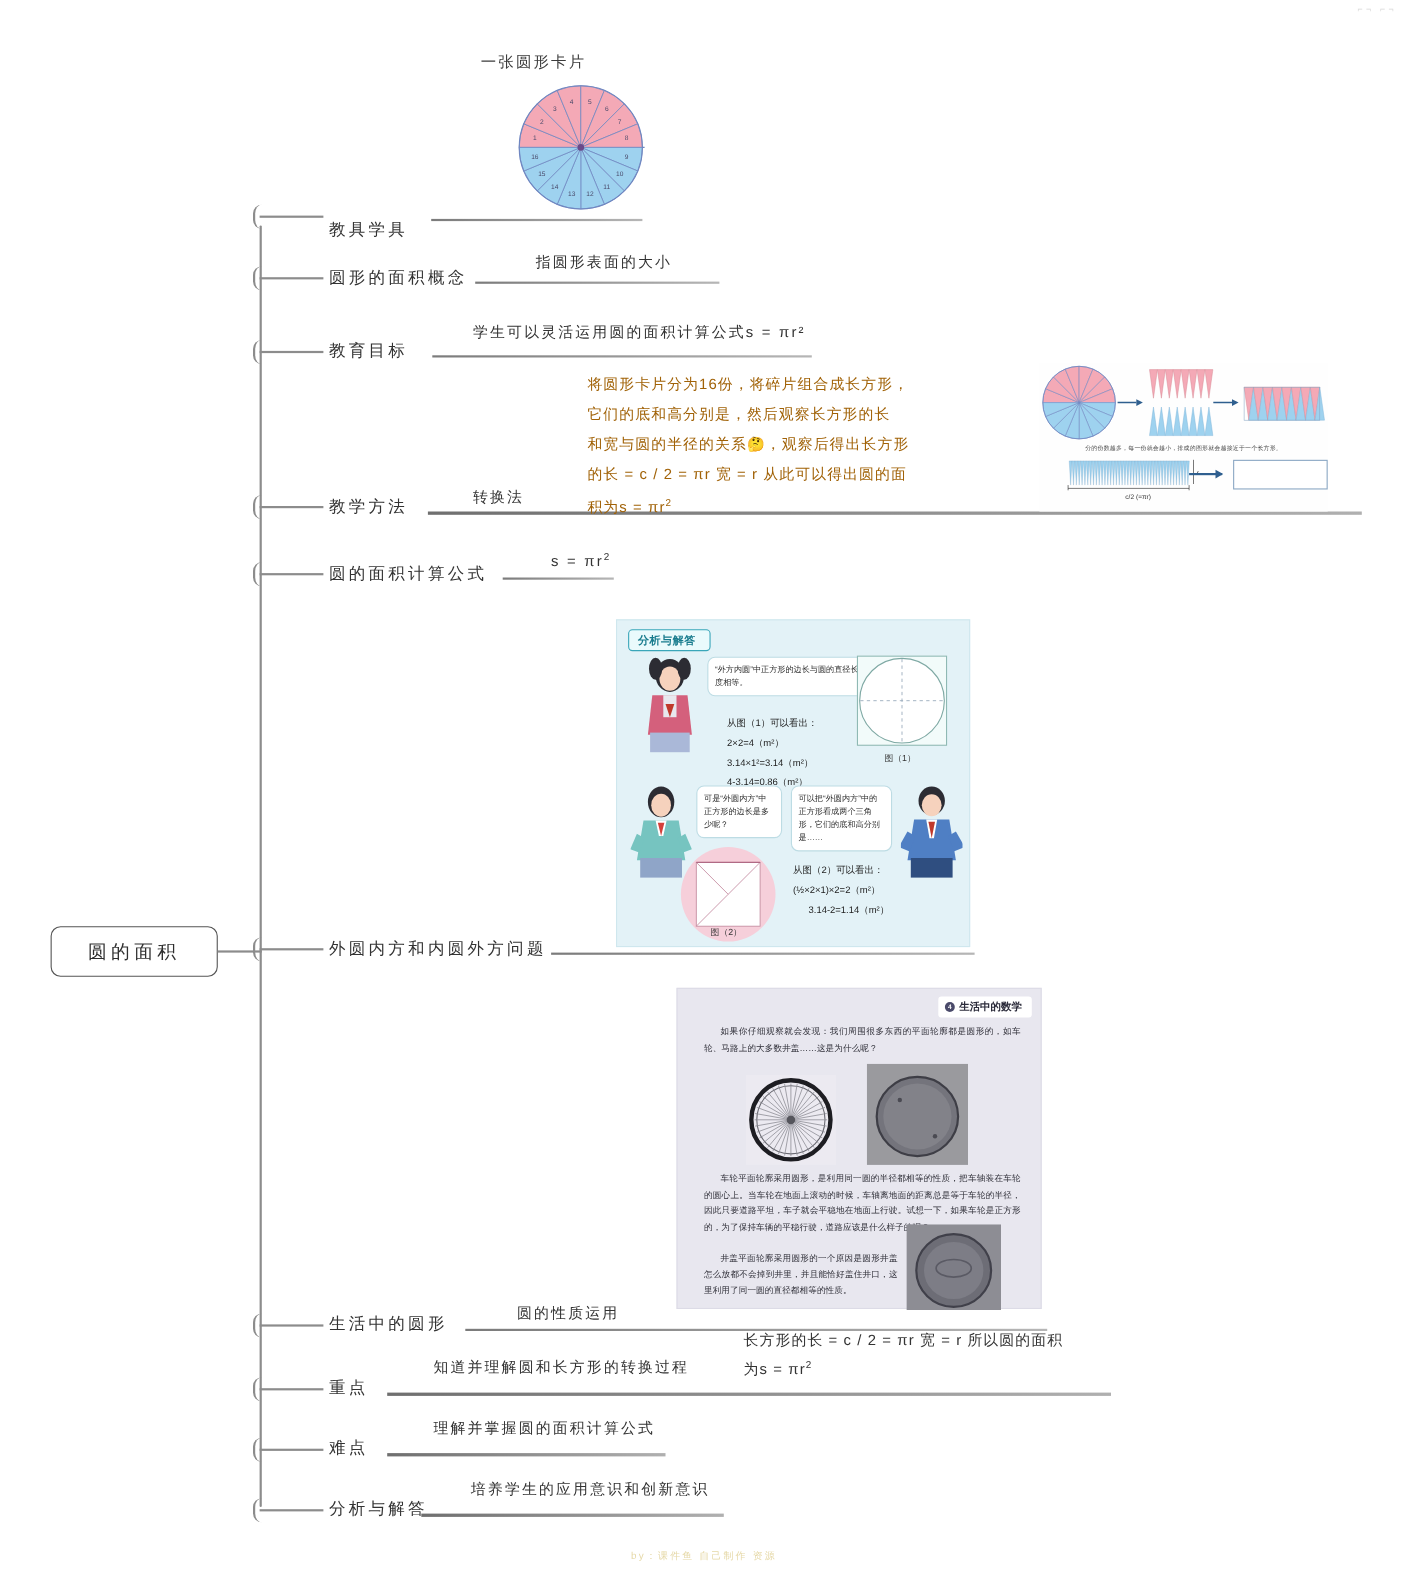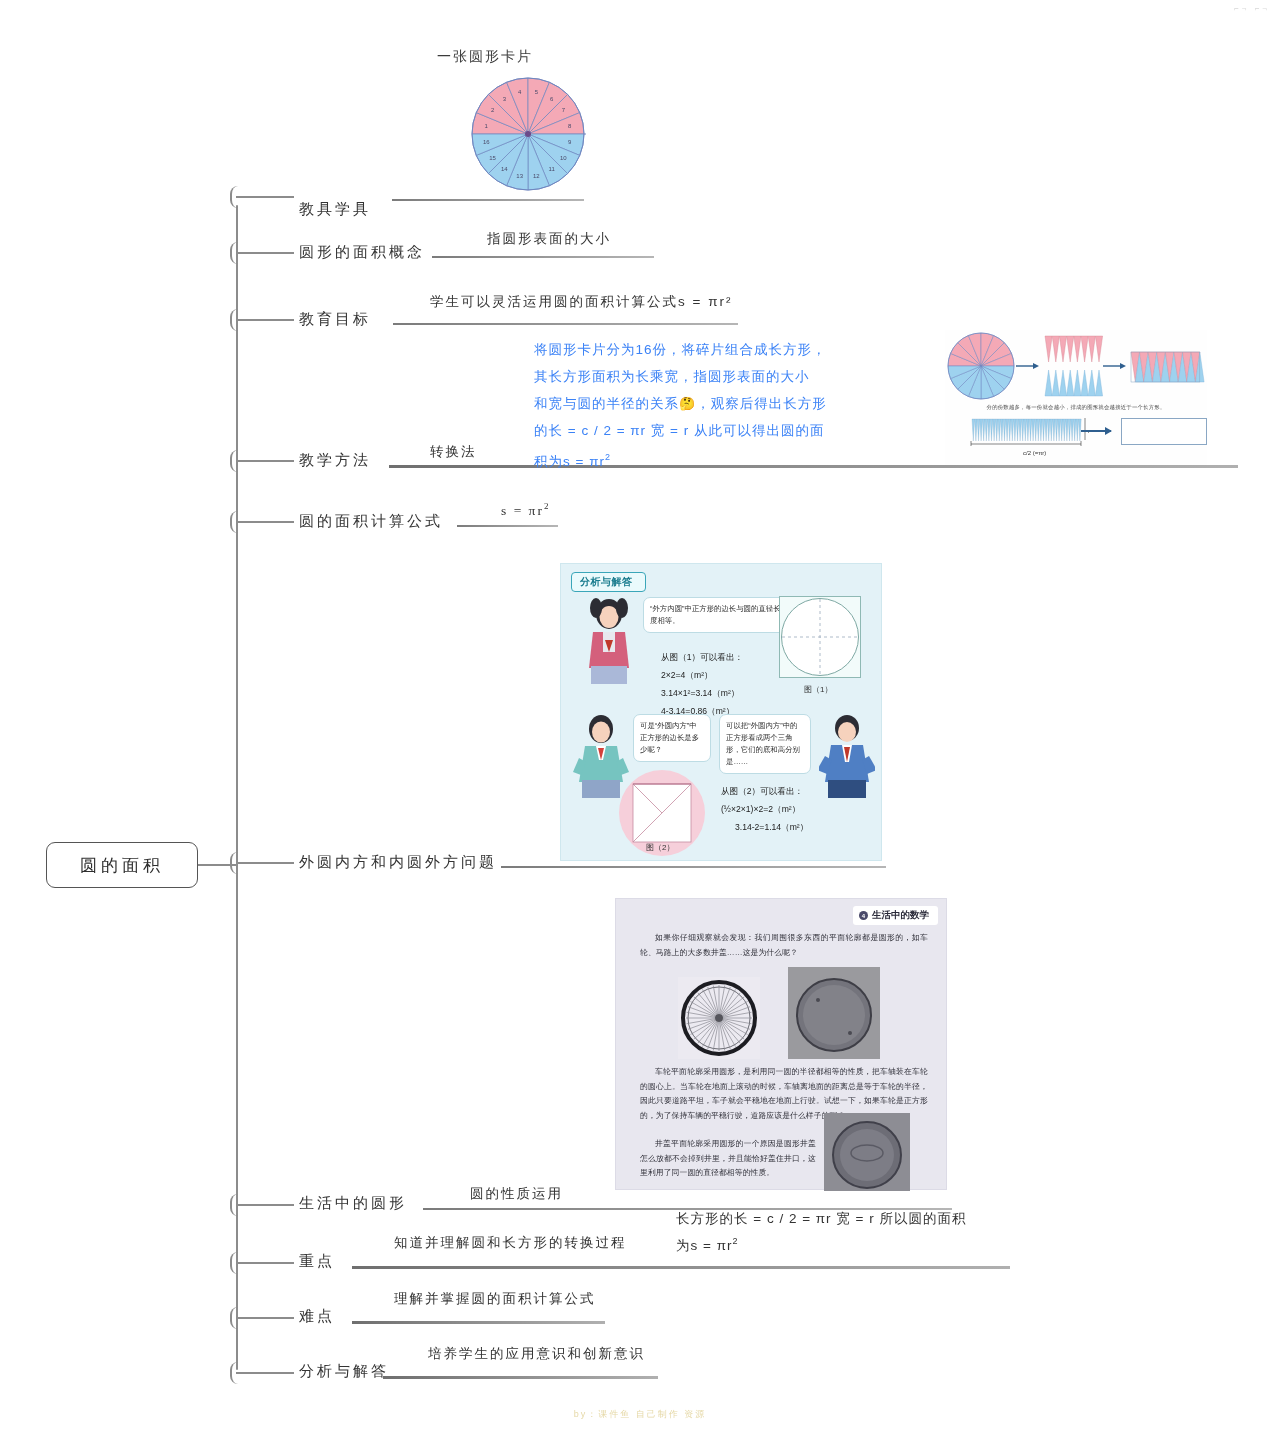--- a/index.html
+++ b/index.html
@@ -44,21 +44,21 @@
 
   
   .lbl {
     position:absolute; white-space:nowrap; color:#333;
     letter-spacing:2.5px;
   }
   .lvl1 { font-size:15px; letter-spacing:3px; }
   .lvl2 { font-size:13.5px; letter-spacing:2px; }
   .lvl3 { font-size:13.5px; letter-spacing:1px; line-height:23px; }
 
-  .para { position:absolute; font-size:13.5px; line-height:27px; letter-spacing:1px; color:#3b82f6; }
+  .para { position:absolute; font-size:13.5px; line-height:27px; letter-spacing:1px; color:#a16207; }
 
   sup { font-size:9px; vertical-align:super; }
 
   
   .fig-card { position:absolute; left:470px; top:76px; width:116px; height:116px; }
   .fig-cap   { position:absolute; left:437px; top:48px; font-size:14px; letter-spacing:2px; }
 
   
   .fig-transform {
     position:absolute; left:945px; top:330px; width:262px; height:135px;
@@ -159,32 +159,32 @@
     <span>学生可以灵活运用圆的面积计算公式s = πr²</span>
   </div>
 
   <div class="branch-hook" style="top:460px;"></div>
   <div class="lbl lvl1" style="left:299px; top:451px;">教学方法</div>
   <div class="node-line thick" style="left:389px; top:465px; width:849px;"></div>
   <div class="lbl lvl2" style="left:430px; top:443px;">转换法</div>
 
   <div class="para" style="left:534px; top:336px; width:400px;">
     <div>将圆形卡片分为16份，将碎片组合成长方形，</div>
-    <div>其长方形面积为长乘宽，指圆形表面的大小</div>
+    <div>它们的底和高分别是，然后观察长方形的长</div>
     <div>
       <span>和宽与圆的半径的关系</span><span class="emoji">🤔</span><span>，观察后得出长方形</span>
     </div>
     <div>的长 = c / 2 = πr   宽 = r   从此可以得出圆的面</div>
     <div>积为s = πr<sup>2</sup></div>
   </div>
 
   <div class="branch-hook" style="top:521px;"></div>
   <div class="lbl lvl1" style="left:299px; top:512px;">圆的面积计算公式</div>
   <div class="node-line" style="left:457px; top:525px; width:101px;"></div>
-  <div class="lbl lvl2" style="left:501px; top:501px;font-family:Liberation Serif, serif;">s = πr<sup>2</sup></div>
+  <div class="lbl lvl2" style="left:501px; top:501px;">s = πr<sup>2</sup></div>
 
   <div class="branch-hook" style="top:862px;"></div>
   <div class="lbl lvl1" style="left:299px; top:853px;">外圆内方和内圆外方问题</div>
   <div class="node-line" style="left:501px; top:866px; width:385px;"></div>
 
   <div class="branch-hook" style="top:1204px;"></div>
   <div class="lbl lvl1" style="left:299px; top:1194px;">生活中的圆形</div>
   <div class="node-line" style="left:423px; top:1208px; width:529px;"></div>
   <div class="lbl lvl2" style="left:470px; top:1185px;">圆的性质运用</div>
 

